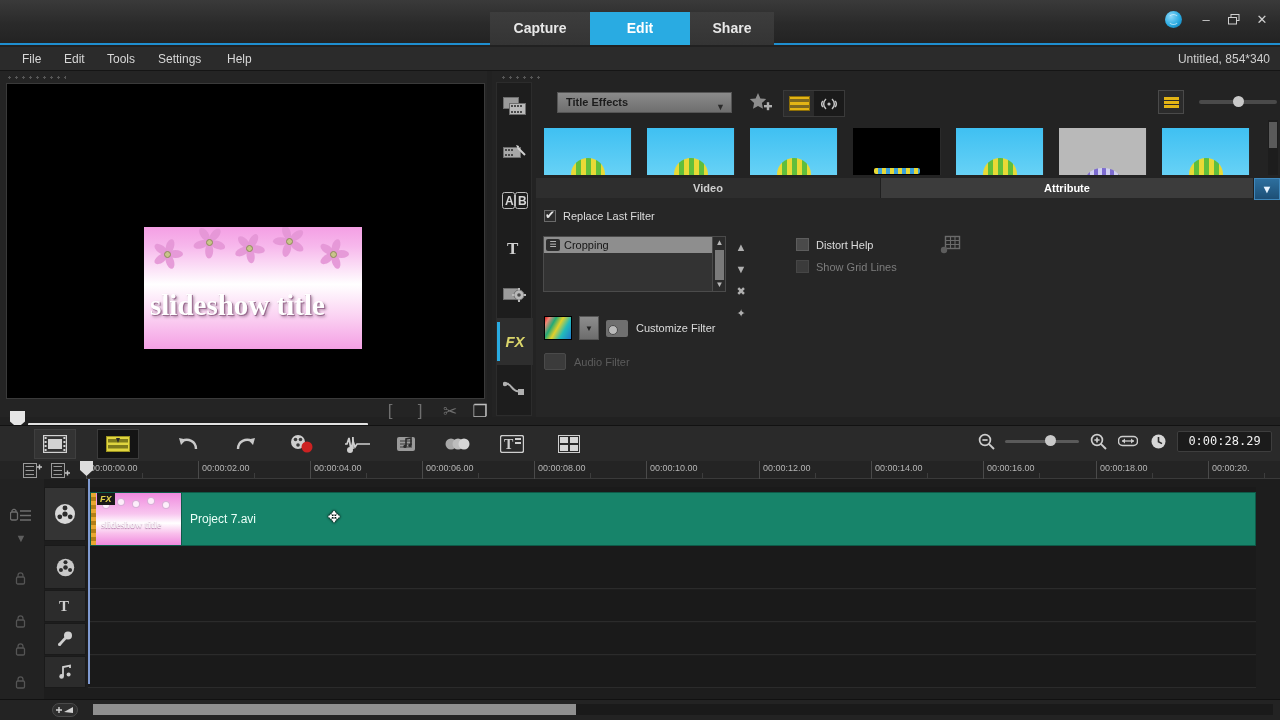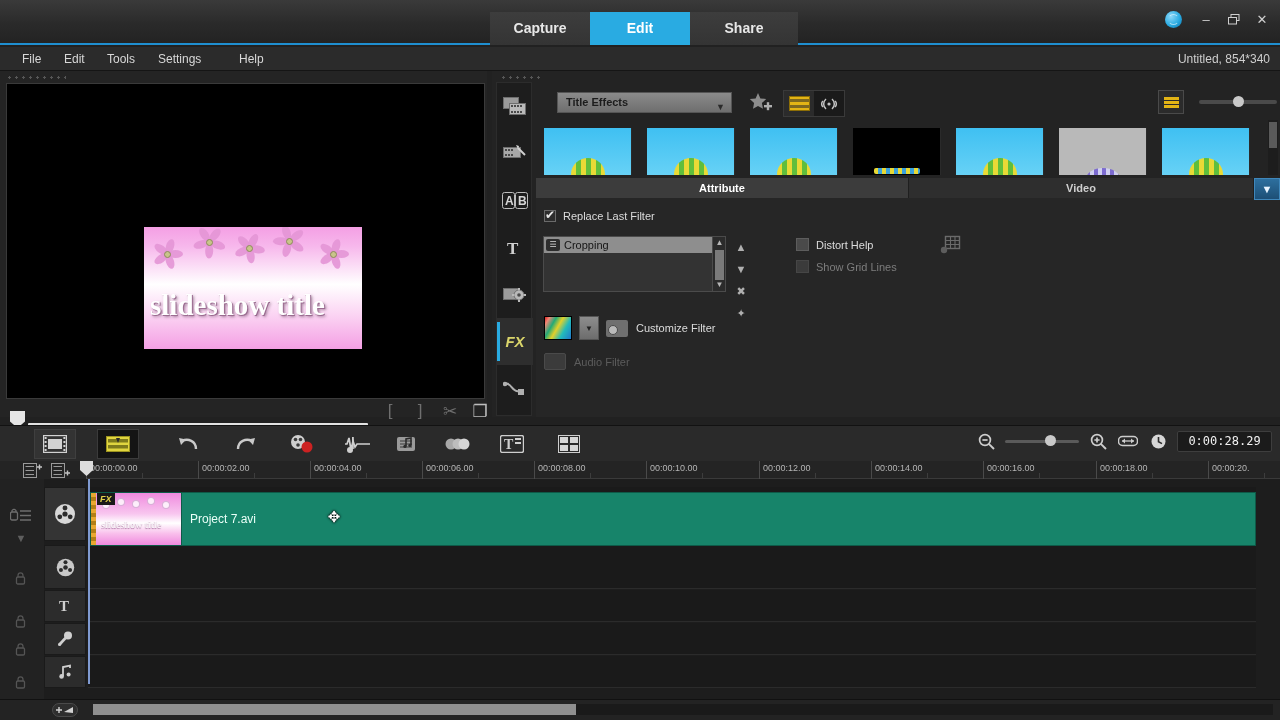--- a/index.html
+++ b/index.html
@@ -26,21 +26,21 @@
   .brand .bold { font-weight:bold; color:#ffffff; }
   .brand sup { font-size:10px; vertical-align:super; }
 
   .tabs { position:absolute; left:490px; top:12px; height:33px; display:flex; }
   .tab {
     width:100px; height:33px; line-height:33px; text-align:center;
     font-size:14px; font-weight:bold; color:#e8e8e8;
     background: linear-gradient(180deg,#3d3d3d,#343434);
     cursor:pointer;
   }
-  .tab.wide { width:108px; }
+  .tab.wide { width:84px; }
   .tab.active { background:#29abe2; color:#ffffff; }
 
   .wbtns { position:absolute; right:6px; top:8px; display:flex; align-items:center; gap:4px; }
   .globe {
     width:17px;height:17px;border-radius:50%;
     background:radial-gradient(circle at 35% 32%, #8ed8f8 0%, #29abe2 55%, #0c6fa5 100%);
     margin-right:8px; position:relative;
   }
   .globe:after{
     content:""; position:absolute; inset:3px;
@@ -374,21 +374,21 @@
       </div>
       <div class="wbtn">✕</div>
     </div>
   </div>
 
   <div class="menubar">
     <div class="menu" style="left:22px">File</div>
     <div class="menu" style="left:64px">Edit</div>
     <div class="menu" style="left:107px">Tools</div>
     <div class="menu" style="left:158px">Settings</div>
-    <div class="menu" style="left:239px">Help</div>
+    <div class="menu" style="left:227px">Help</div>
     <div class="projinfo">Untitled, 854*340</div>
   </div>
 
   <div class="preview-panel">
     <div class="grip"></div>
 
     <div class="screen">
       <div class="title-card">
         <div class="flowers">
           <div class="flower" style="left:6px;top:18px">
@@ -647,22 +647,22 @@
         <div class="sky"></div>
         <div class="balloon"></div>
       </div>
   </div>
   <div class="lib-scroll">
       <i></i>
     </div>
 
   <div class="opt-panel">
     <div class="opt-tabs">
+      <div class="opt-tab" style="width:345px">Video</div>
       <div class="opt-tab active" style="width:373px">Attribute</div>
-      <div class="opt-tab" style="width:345px">Video</div>
     </div>
     <div class="collapse">
       <span>▼</span>
     </div>
 
     <div class="chk" style="left:8px; top:32px">
       <span class="box checked"></span>
       <span>Replace Last Filter</span>
     </div>
 

